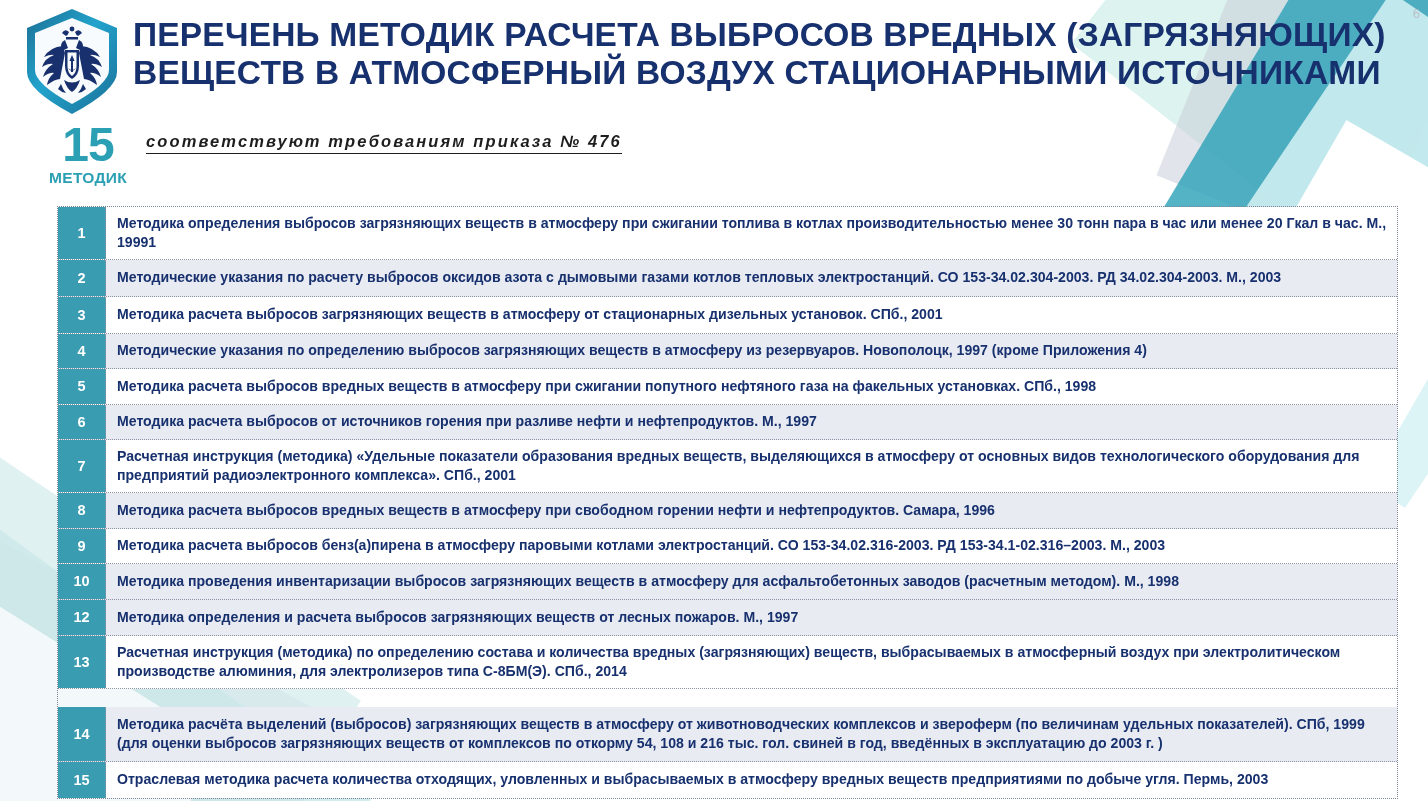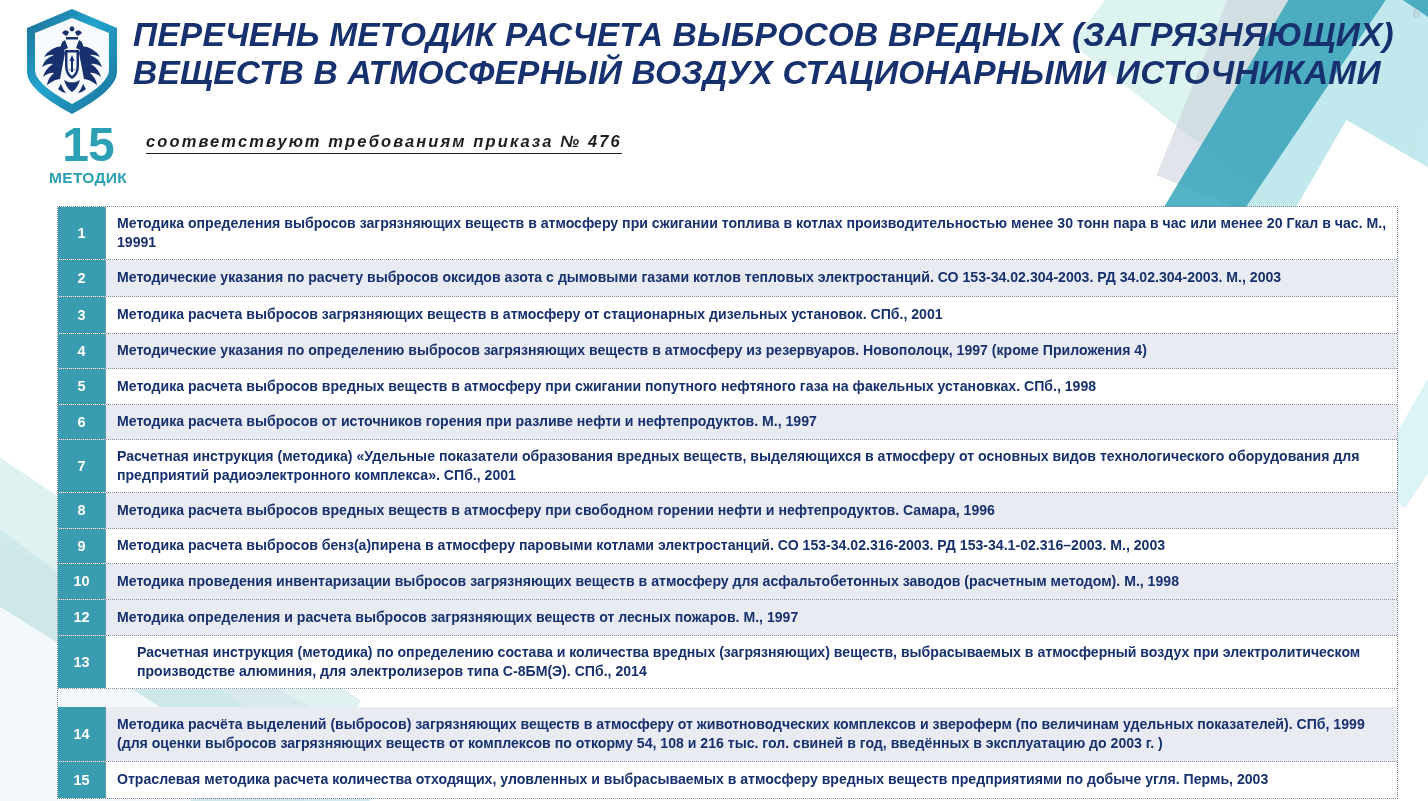--- a/index.html
+++ b/index.html
@@ -64,21 +64,20 @@
   .logo{
     position:absolute;left:18px;top:6px;width:108px;height:112px;
   }
 
   .title{
     position:absolute;left:133px;top:16px;width:1270px;
     color:#17306e;
     font-size:33.5px;font-weight:bold;line-height:1.14;
     letter-spacing:.2px;
     font-family:"Liberation Sans","DejaVu Sans",sans-serif;
-    font-style:italic;
   }
 
   
   .count-block{position:absolute;left:38px;top:123px;width:100px;text-align:center;z-index:3;}
   .count-num{
     color:#2b9fb3;font-size:48px;font-weight:bold;line-height:.92;
     letter-spacing:-1px;
   }
   .count-word{
     color:#2b9fb3;font-size:15.5px;font-weight:bold;line-height:1.1;
@@ -242,21 +241,21 @@
       <div class="row-text">Методика расчета выбросов бенз(а)пирена в атмосферу паровыми котлами электростанций. СО 153-34.02.316-2003. РД 153-34.1-02.316–2003. М., 2003</div>
     </div>
     <div class="row even" style="min-height: 36px;">
       <div class="row-num">10</div>
       <div class="row-text">Методика проведения инвентаризации выбросов загрязняющих веществ в атмосферу для асфальтобетонных заводов (расчетным методом). М., 1998</div>
     </div>
     <div class="row even" style="min-height: 36px;">
       <div class="row-num">12</div>
       <div class="row-text">Методика определения и расчета выбросов загрязняющих веществ от лесных пожаров. М., 1997</div>
     </div>
-    <div class="row odd" style="min-height: 53px; gap: 20px;">
+    <div class="row odd" style="min-height: 53px;">
       <div class="row-num">13</div>
       <div class="row-text">Расчетная инструкция (методика) по определению состава и количества вредных (загрязняющих) веществ, выбрасываемых в атмосферный воздух при электролитическом производстве алюминия, для электролизеров типа С-8БМ(Э). СПб., 2014</div>
     </div>
     <div class="row even" style="min-height: 55px; margin-top: 18px;">
       <div class="row-num">14</div>
       <div class="row-text">Методика расчёта выделений (выбросов) загрязняющих веществ в атмосферу от животноводческих комплексов и звероферм (по величинам удельных показателей). СПб, 1999 (для оценки выбросов загрязняющих веществ от комплексов по откорму 54, 108 и 216 тыс. гол. свиней в год, введённых в эксплуатацию до 2003 г. )</div>
     </div>
     <div class="row odd" style="min-height: 36px;">
       <div class="row-num">15</div>
       <div class="row-text">Отраслевая методика расчета количества отходящих, уловленных и выбрасываемых в атмосферу вредных веществ предприятиями по добыче угля. Пермь, 2003</div>

